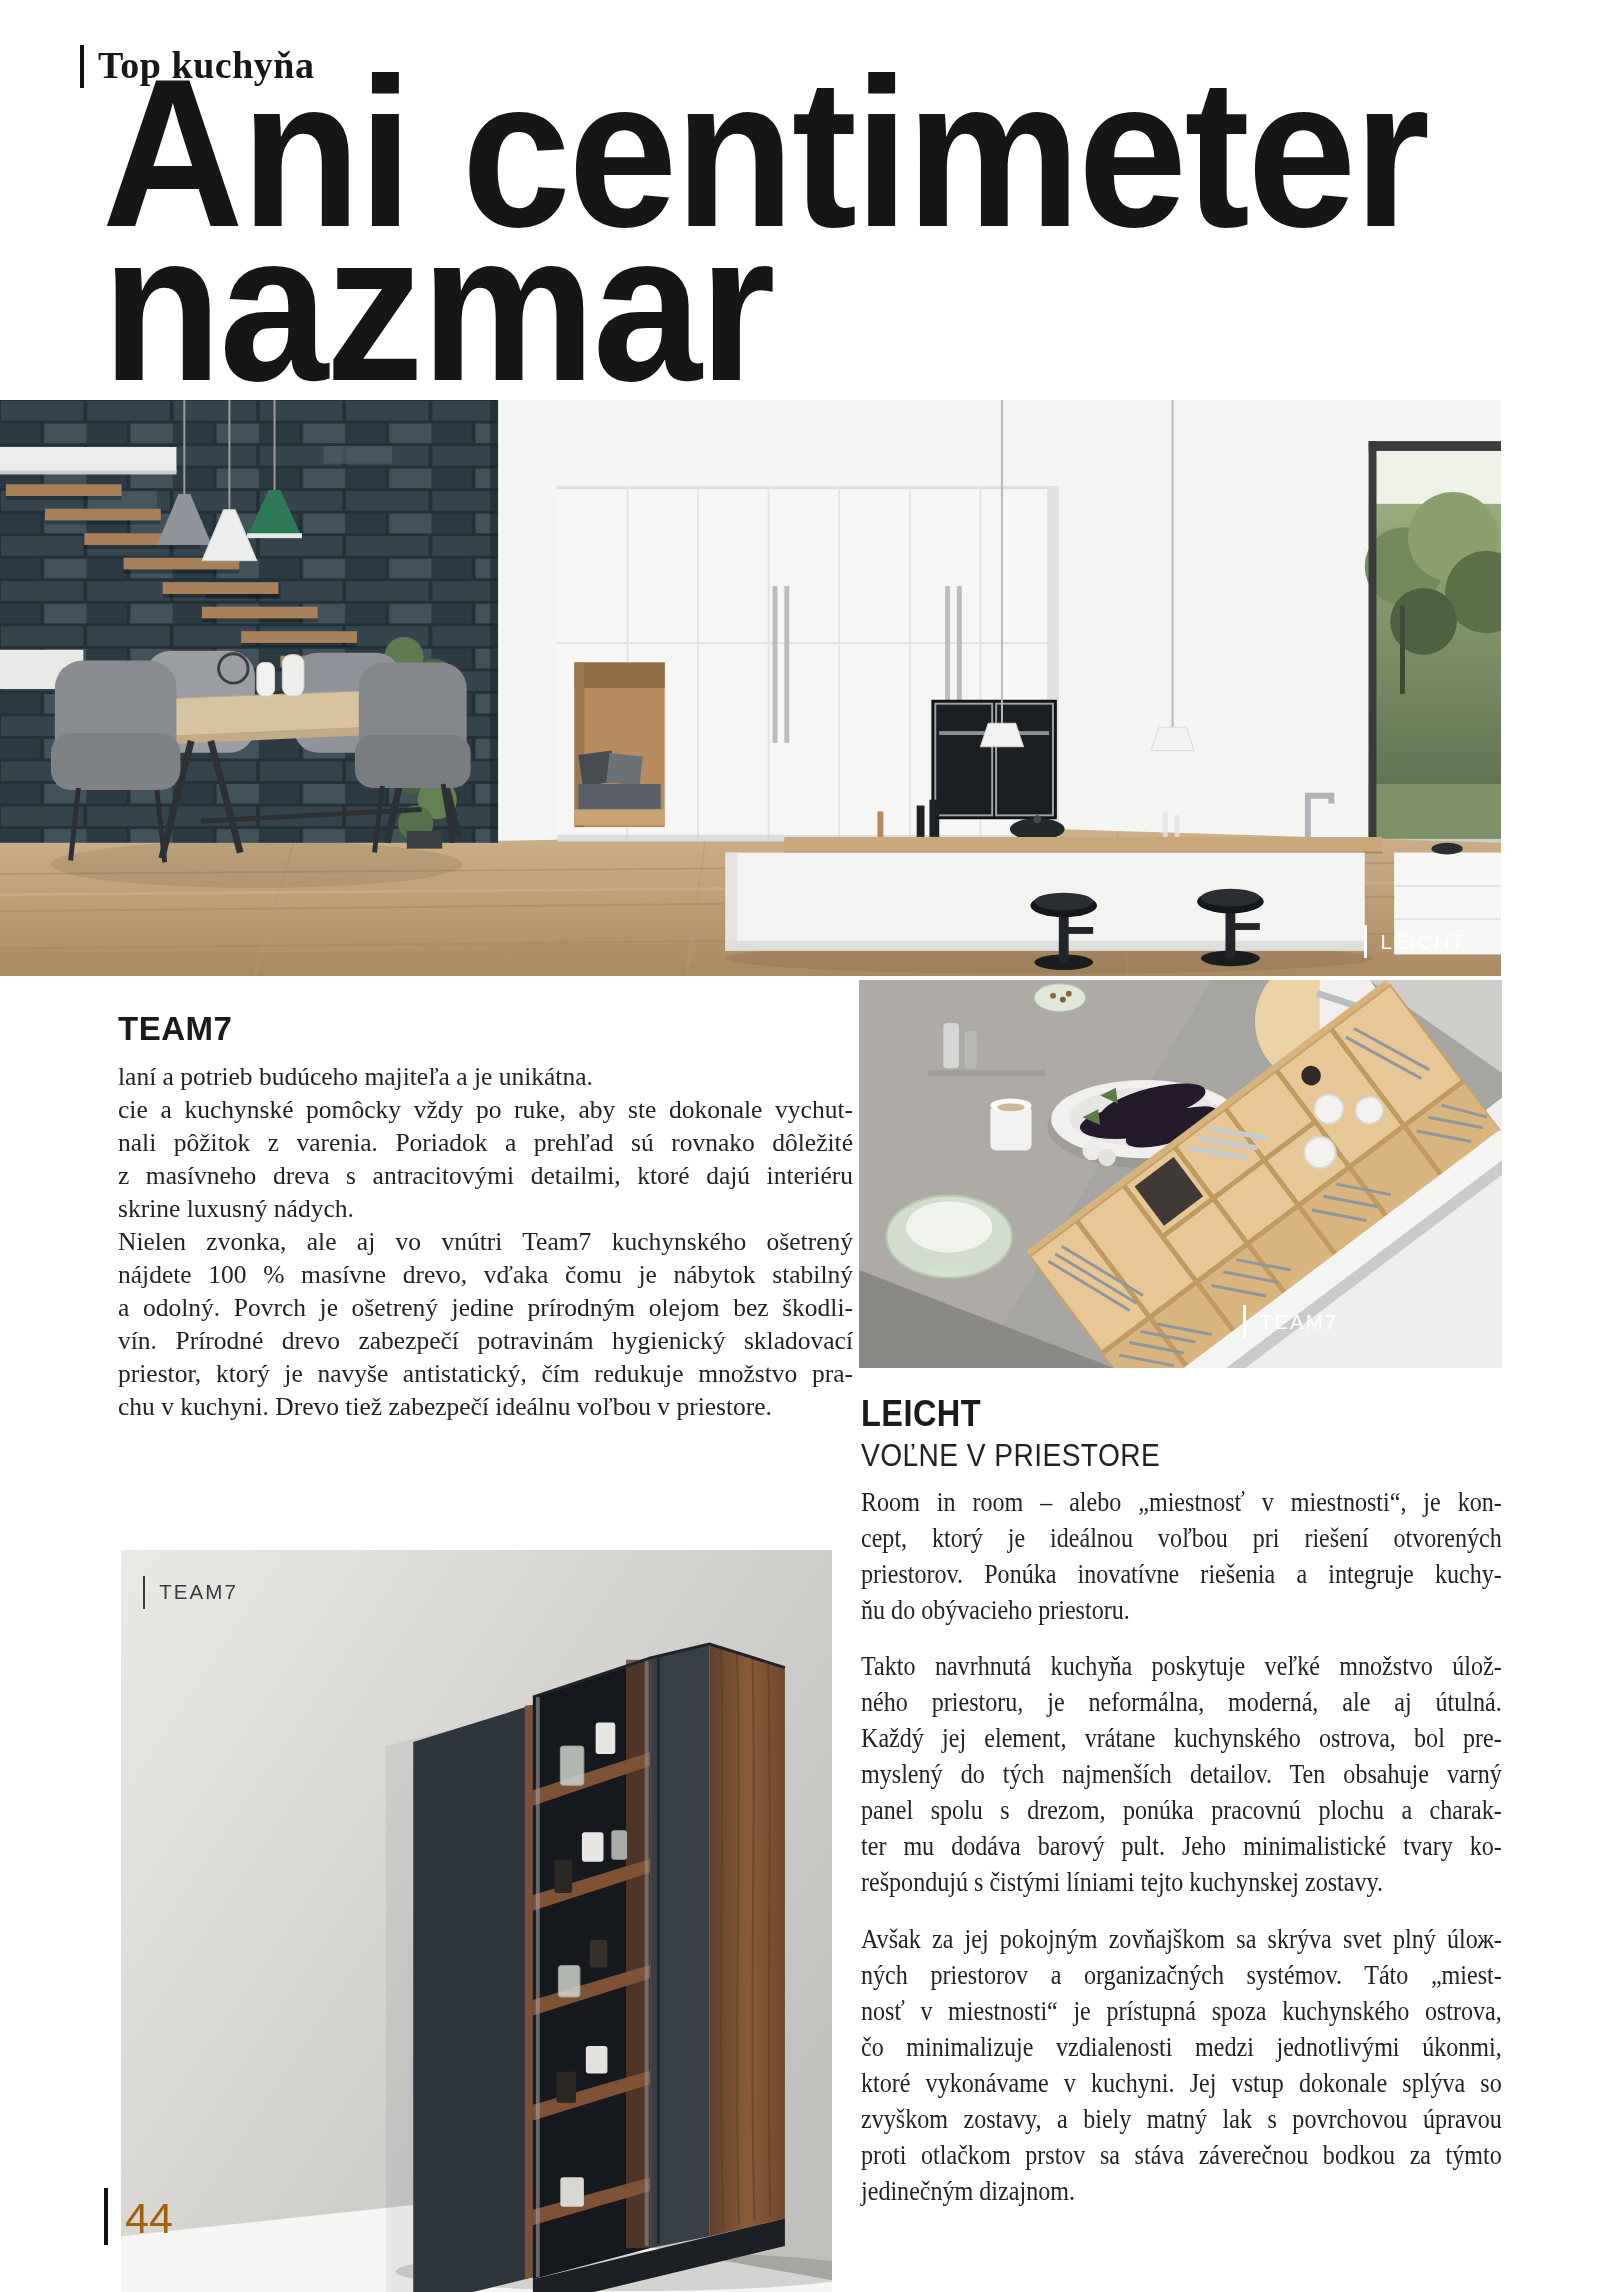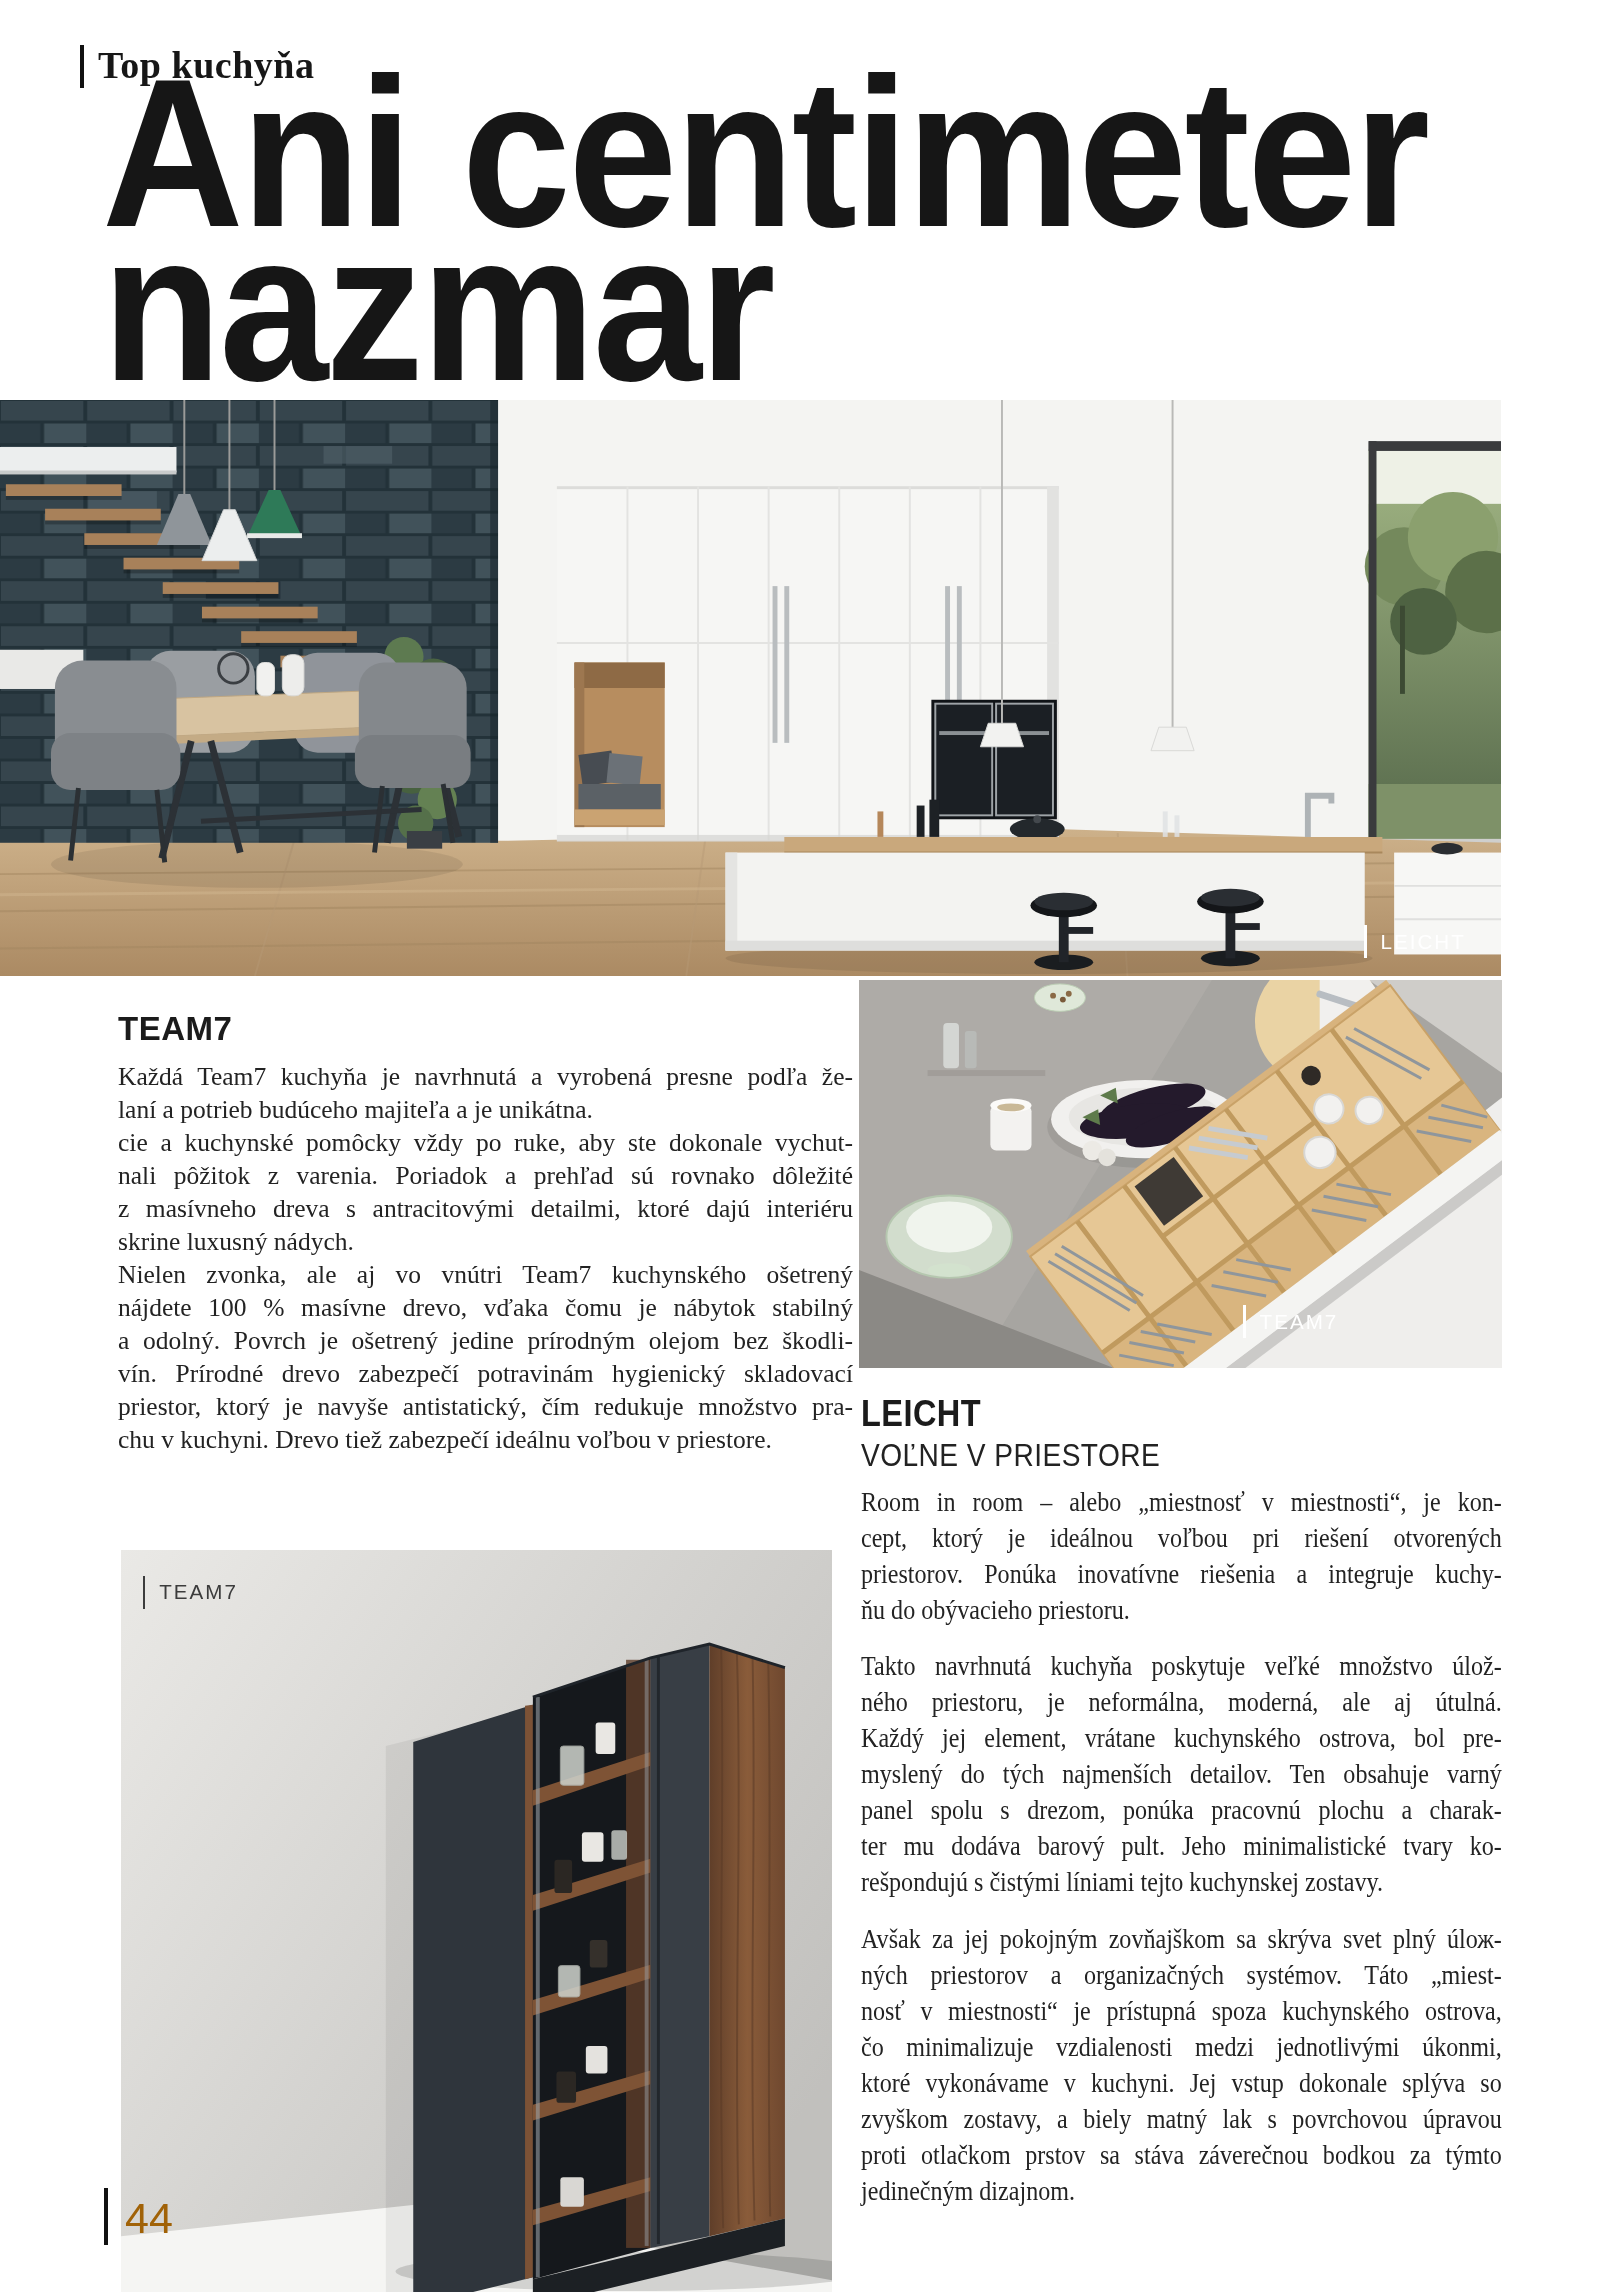--- a/index.html
+++ b/index.html
@@ -278,21 +278,20 @@
   <div class="abs credit light credit-main">
     <span class="credit-bar"></span>
     <span>LEICHT</span>
   </div>
 </div>
 
 <div class="abs col-left">
   <h3>TEAM7</h3>
   <div class="body">
     <div class="para">
-        <div class="line">Každá Team7 kuchyňa je navrhnutá a vyrobená presne podľa že-</div>
         <div class="line last">laní a potrieb budúceho majiteľa a je unikátna.</div>
       </div>
     <div class="para">
         <div class="line">cie a kuchynské pomôcky vždy po ruke, aby ste dokonale vychut-</div>
         <div class="line">nali pôžitok z varenia. Poriadok a prehľad sú rovnako dôležité</div>
         <div class="line">z masívneho dreva s antracitovými detailmi, ktoré dajú interiéru</div>
         <div class="line last">skrine luxusný nádych.</div>
       </div>
     <div class="para">
         <div class="line">Nielen zvonka, ale aj vo vnútri Team7 kuchynského ošetrený</div>

